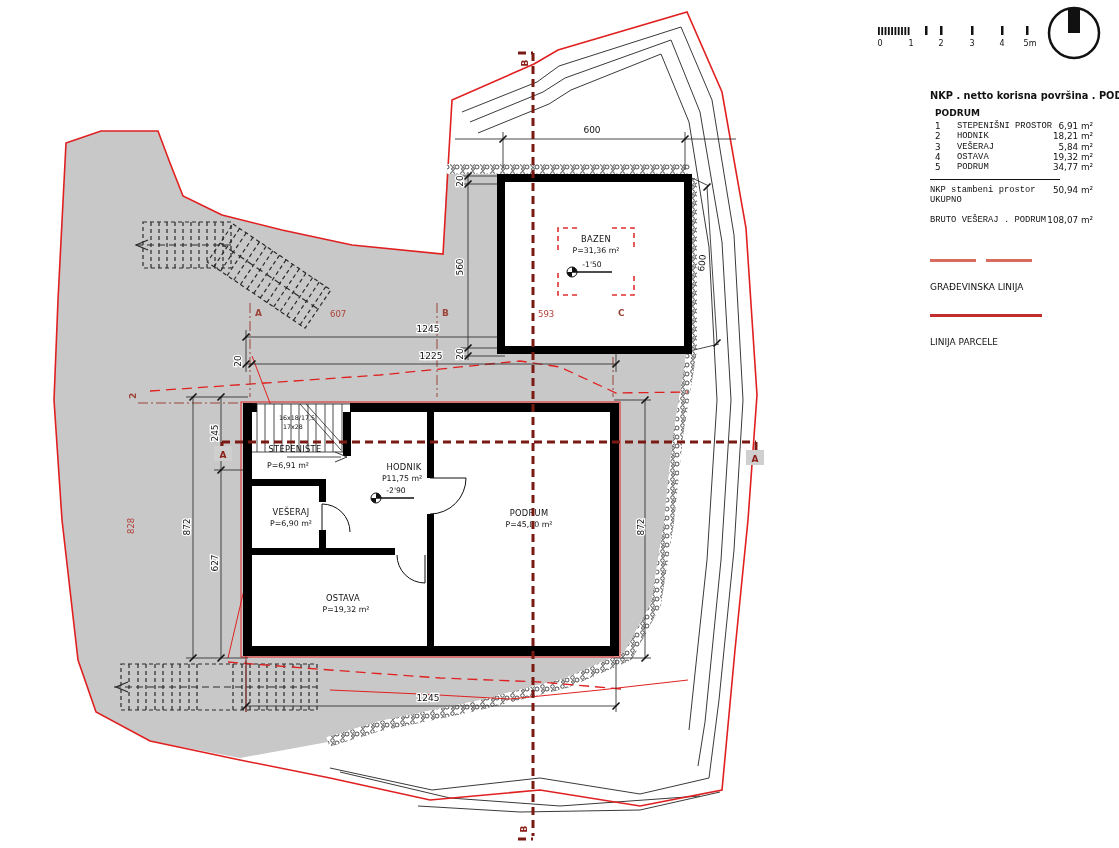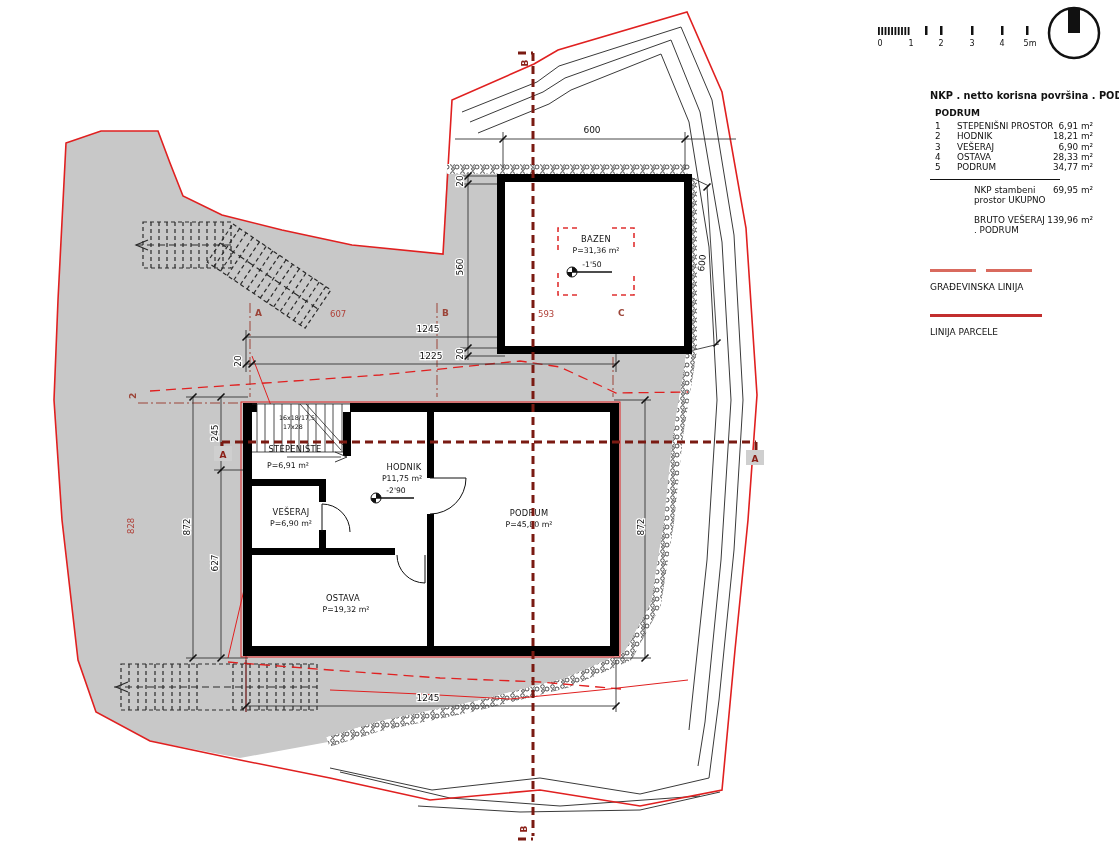--- a/index.html
+++ b/index.html
@@ -25,30 +25,30 @@
   .redthin{stroke:#e02020;stroke-width:1;fill:none;}
   .reddash{stroke:#e02020;stroke-width:1.3;fill:none;stroke-dasharray:10 6;}
   .redcorner{stroke:#e03030;stroke-width:1.6;fill:none;stroke-dasharray:5 4;}
   .gridline{stroke:#9c4438;stroke-width:1;fill:none;stroke-dasharray:10 3 2 3;}
   .section{stroke:#7a1a12;stroke-width:3;fill:none;stroke-dasharray:8 5;}
   .titleblock{position:absolute;left:930px;top:90px;width:163px;}
   .tb-title{font-size:9.8px;font-weight:bold;white-space:nowrap;margin-bottom:7px;}
   .tb-sub{font-size:9px;font-weight:bold;margin-left:5px;margin-bottom:3px;}
   .tb-row{display:flex;font-size:8.8px;line-height:10.3px;}
   .tb-num{width:22px;padding-left:5px;}
-  .tb-name{flex:1;}
+  .tb-name{flex:1;font-family:Liberation Mono, monospace;}
   .tb-val{text-align:center;}
   .tb-rule{border-top:1.2px solid #111;width:130px;margin:7px 0 5px;}
   .tb-total{display:flex;font-size:8.8px;margin-bottom:10px;}
-  .tb-total .tb-name{flex:1;margin-left:44px;}
+  .tb-total .tb-name{flex:1;}
   .swatches{margin-top:34px;}
   .sw-dashes{display:flex;gap:10px;}
   .sw-dash{width:46px;height:3px;background:#d96a5e;}
   .sw-solid{width:112px;height:3px;background:#c22e2e;margin-top:22px;}
-  .sw-label{font-size:9px;margin-top:10px;margin-bottom:4px;}
+  .sw-label{font-size:9px;margin-top:20px;margin-bottom:4px;}
 </style>
 </head>
 <body>
 
 <svg width="1119" height="848" viewBox="0 0 1119 848">
   <defs>
     <pattern id="stones" width="10" height="9" patternUnits="userSpaceOnUse">
       <rect width="10" height="9" fill="#fff"></rect>
       <circle cx="2.5" cy="2.5" r="1.8" fill="#fff" stroke="#222" stroke-width="0.8"></circle>
       <circle cx="7" cy="5" r="2" fill="#fff" stroke="#222" stroke-width="0.8"></circle>
@@ -390,40 +390,40 @@
     <span class="tb-val">6,91 m²</span>
   </div>
   <div class="tb-row">
     <span class="tb-num">2</span>
     <span class="tb-name">HODNIK</span>
     <span class="tb-val">18,21 m²</span>
   </div>
   <div class="tb-row">
     <span class="tb-num">3</span>
     <span class="tb-name">VEŠERAJ</span>
-    <span class="tb-val">6,90 m²</span>
+    <span class="tb-val">5,84 m²</span>
   </div>
   <div class="tb-row">
     <span class="tb-num">4</span>
     <span class="tb-name">OSTAVA</span>
-    <span class="tb-val">28,33 m²</span>
+    <span class="tb-val">19,32 m²</span>
   </div>
   <div class="tb-row">
     <span class="tb-num">5</span>
     <span class="tb-name">PODRUM</span>
     <span class="tb-val">34,77 m²</span>
   </div>
   <div class="tb-rule"></div>
   <div class="tb-total">
     <span class="tb-name">NKP stambeni prostor UKUPNO</span>
-    <span class="tb-val">69,95 m²</span>
+    <span class="tb-val">50,94 m²</span>
   </div>
   <div class="tb-total">
     <span class="tb-name">BRUTO VEŠERAJ . PODRUM</span>
-    <span class="tb-val">139,96 m²</span>
+    <span class="tb-val">108,07 m²</span>
   </div>
   <div class="swatches">
     <div class="sw-dashes">
       <span class="sw-dash"></span>
         <span class="sw-dash"></span>
     </div>
     <div class="sw-label">GRAĐEVINSKA LINIJA</div>
     <div class="sw-solid"></div>
     <div class="sw-label">LINIJA PARCELE</div>
   </div>

